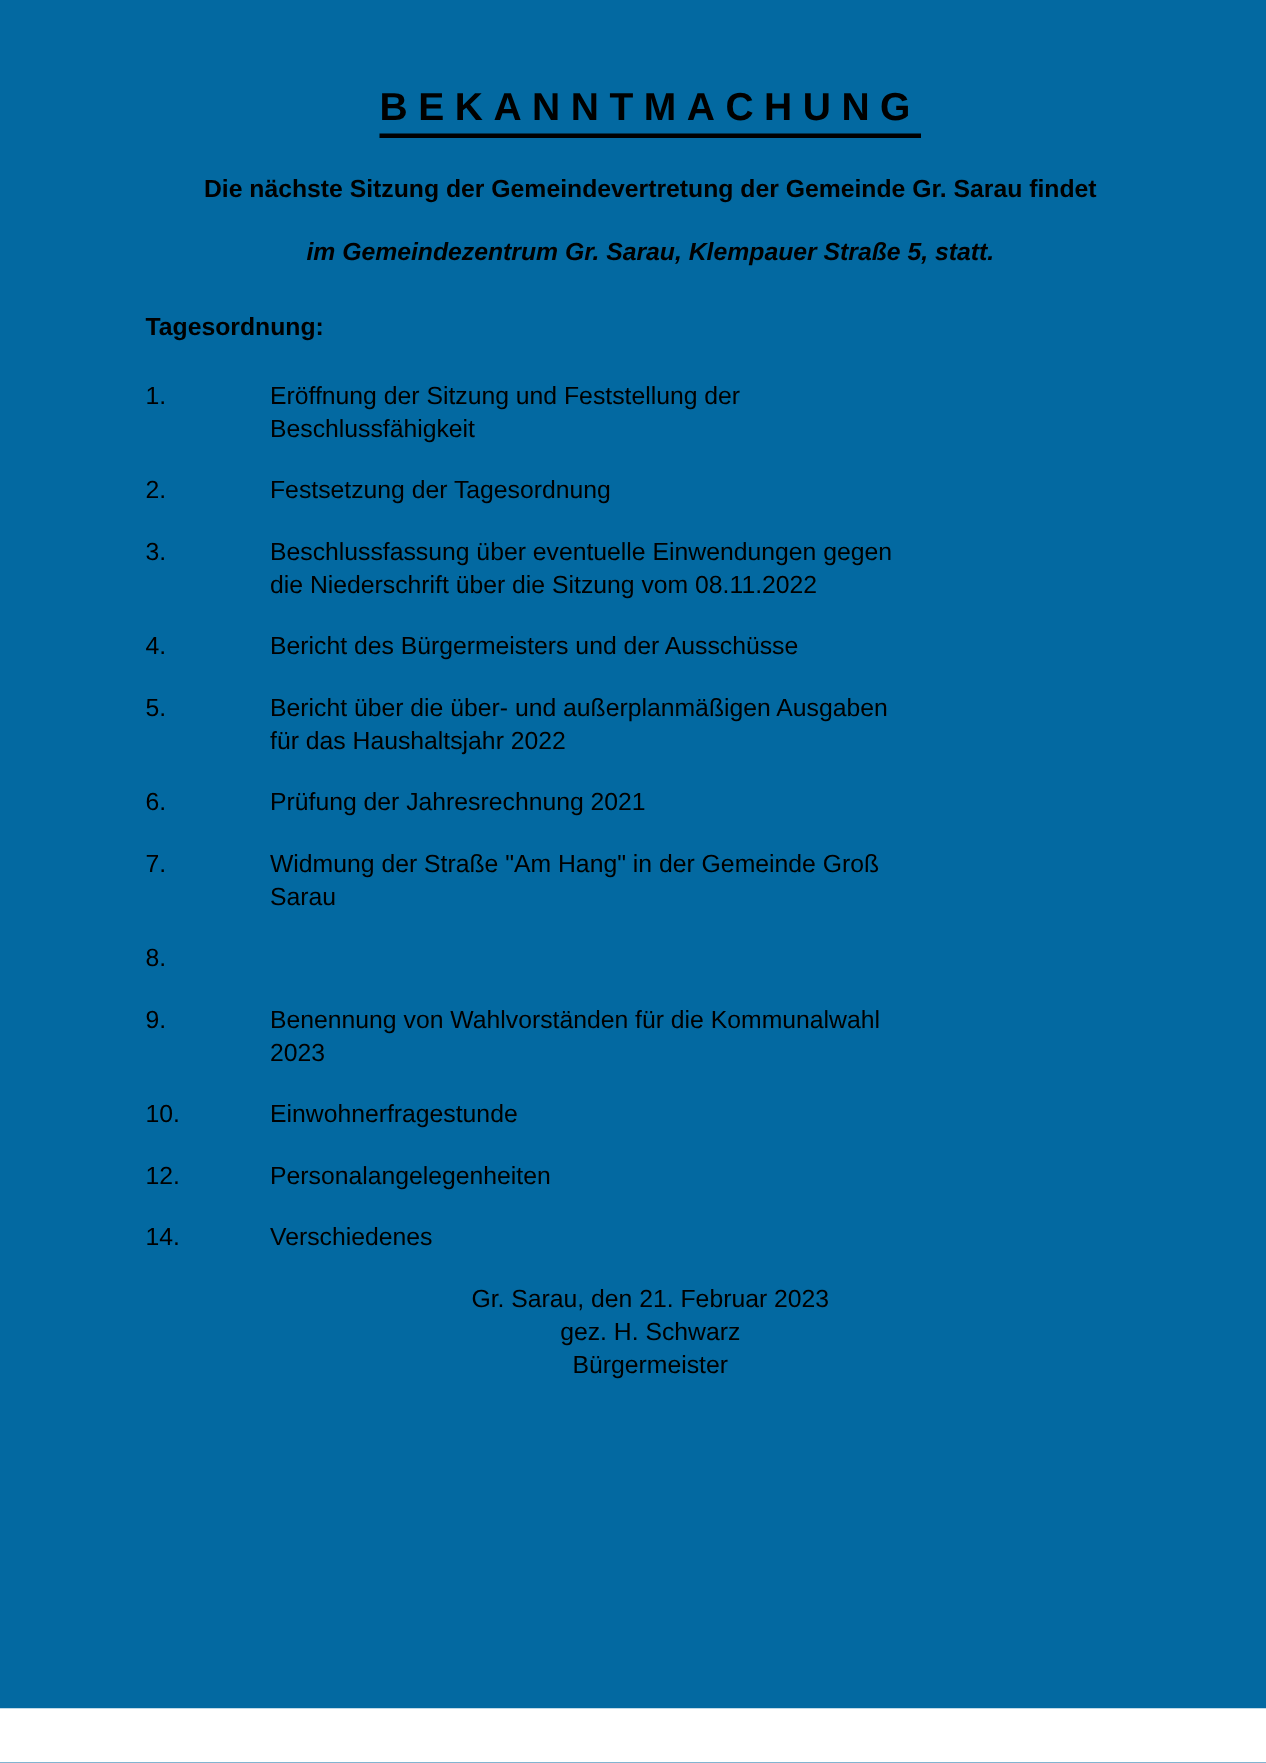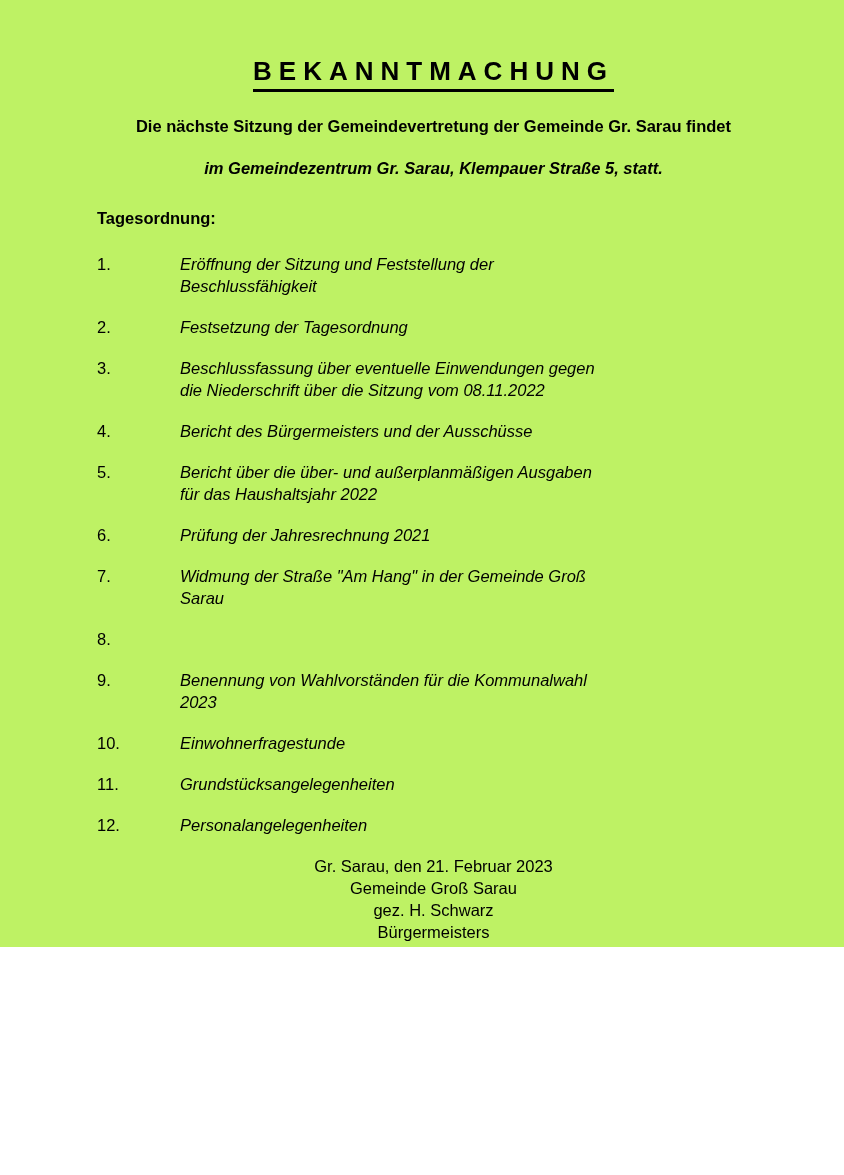--- a/index.html
+++ b/index.html
@@ -1,21 +1,21 @@
 <!DOCTYPE html>
 <html><head>
 <meta charset="utf-8">
 <style>
   html, body { margin: 0; padding: 0; background: #ffffff; }
   .page {
     position: relative;
     width: 844px;
-    height: 947px;
+    height: 1139px;
     margin: 0;
-    background: #bef264;
+    background: #0369a1;
     color: #000000;
     font-family: "Liberation Sans", sans-serif;
     font-size: 16.5px;
     line-height: 22px;
     box-sizing: border-box;
     padding: 0 74px 0 97px;
     overflow: hidden;
   }
   .title {
     margin: 56px 0 0;
@@ -56,21 +56,20 @@
   .agenda-item {
     display: flex;
     margin: 0 0 19px;
   }
   .agenda-number {
     flex: none;
     width: 83px;
   }
   .agenda-text {
     white-space: pre-line;
-    font-style: italic;
   }
   .closing-note {
     margin-top: 22px;
     white-space: pre-line;
   }
   .signature-block { margin-top: 0; text-align: center; }
   .bottom-rule {
     position: absolute;
     left: 55px;
     right: 0;
@@ -132,31 +131,30 @@
       <li class="agenda-item">
         <span class="agenda-number">9.</span>
         <span class="agenda-text">Benennung von Wahlvorständen für die Kommunalwahl
 2023</span>
       </li>
       <li class="agenda-item">
         <span class="agenda-number">10.</span>
         <span class="agenda-text">Einwohnerfragestunde</span>
       </li>
       <li class="agenda-item">
-        <span class="agenda-number">11.</span>
-        <span class="agenda-text">Grundstücksangelegenheiten</span>
+        <span class="agenda-number">12.</span>
+        <span class="agenda-text">Personalangelegenheiten</span>
       </li>
       <li class="agenda-item">
-        <span class="agenda-number">12.</span>
-        <span class="agenda-text">Personalangelegenheiten</span>
+        <span class="agenda-number">14.</span>
+        <span class="agenda-text">Verschiedenes</span>
       </li>
     </ol>
 
 
   <div class="signature-block">
     <p>Gr. Sarau, den 21. Februar 2023</p>
-    <p>Gemeinde Groß Sarau</p>
     <p>gez. H. Schwarz</p>
-    <p>Bürgermeisters</p>
+    <p>Bürgermeister</p>
   </div>
 
   <div class="bottom-rule" style="background: rgb(168, 168, 168);"></div>
 </div>
 
 </body></html>

